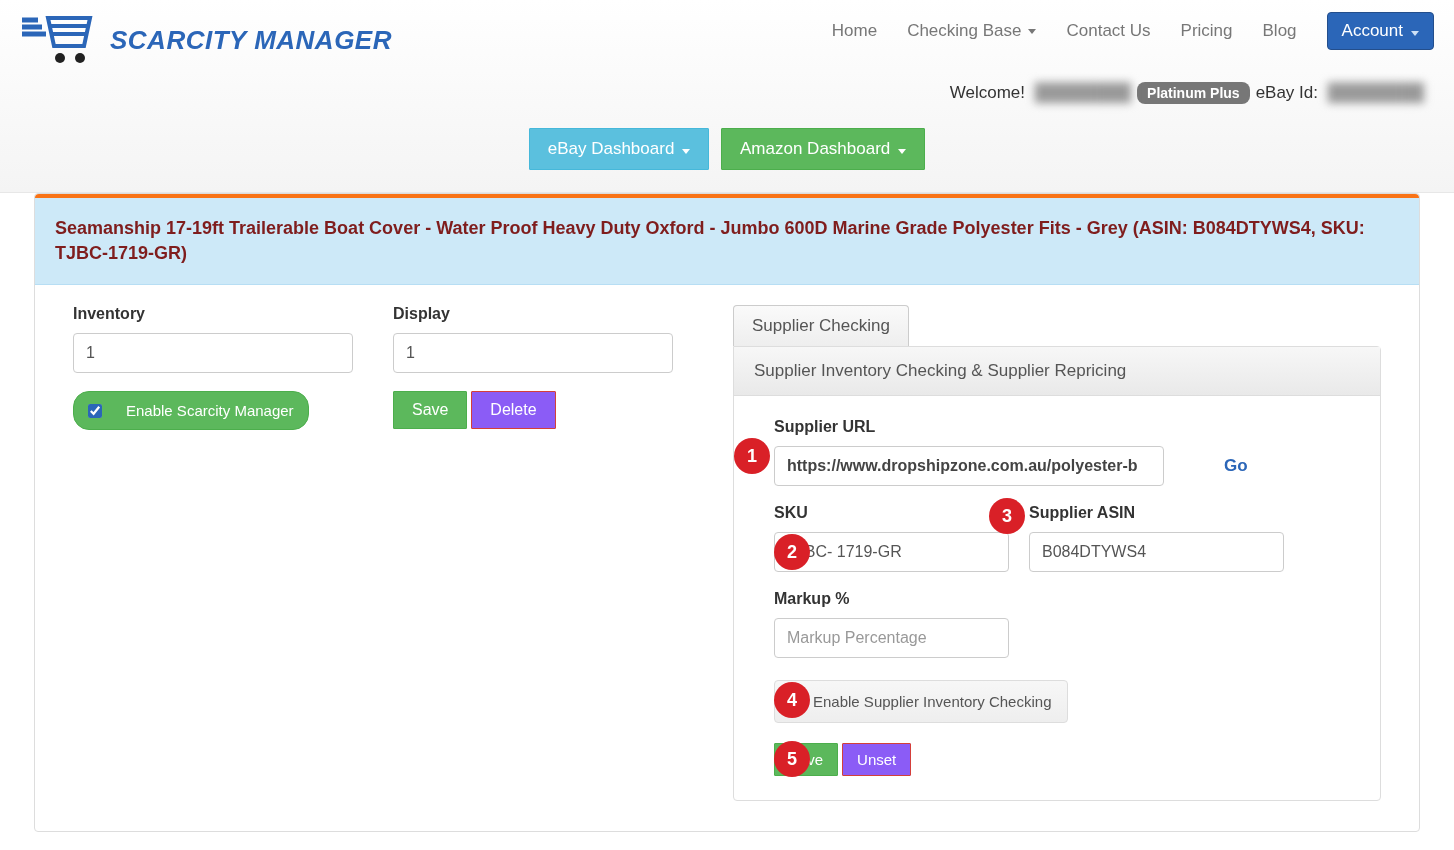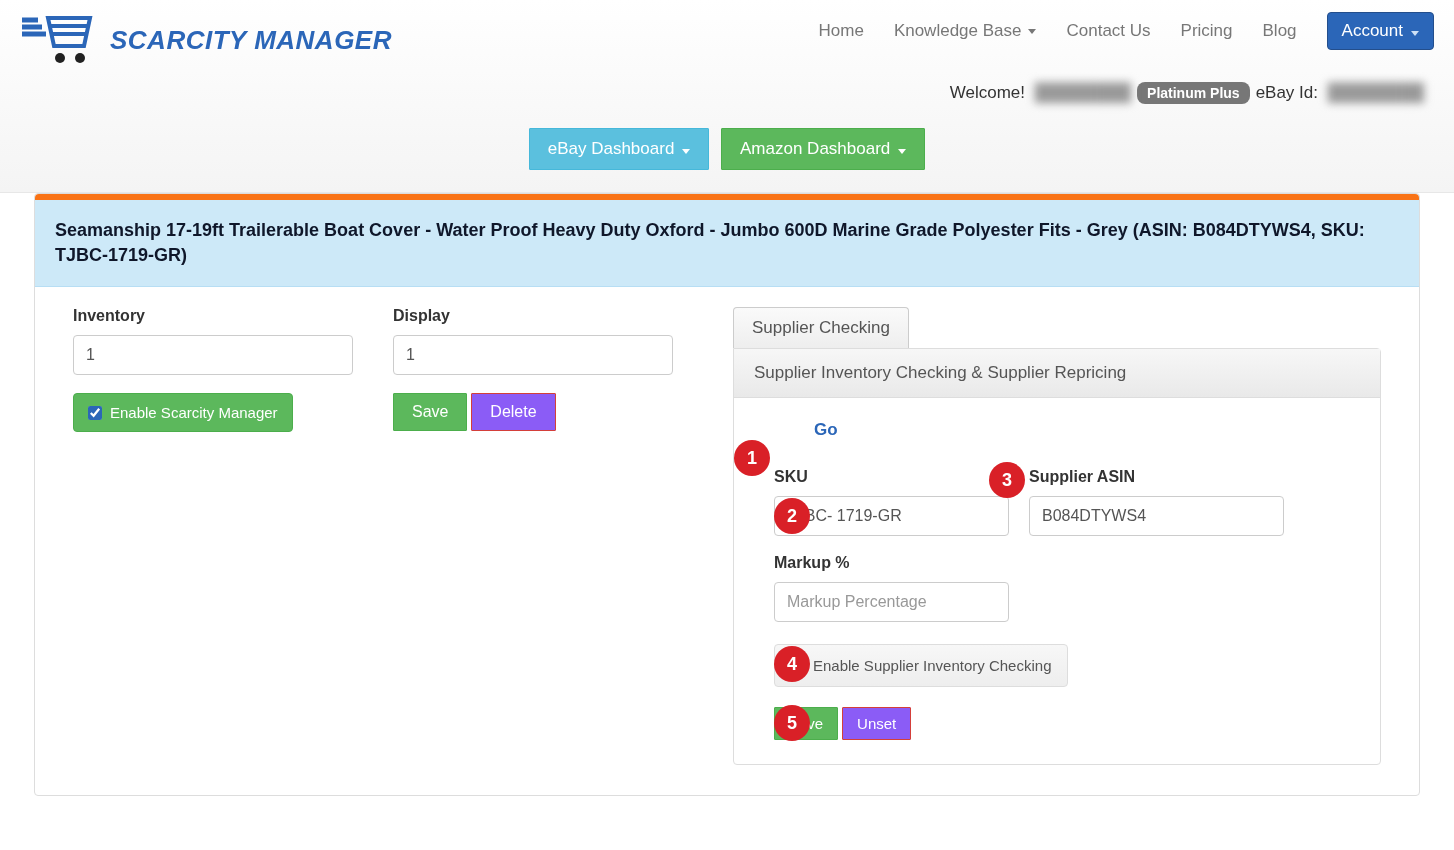--- a/index.html
+++ b/index.html
@@ -115,25 +115,25 @@
   border-left: 4px solid transparent;
   border-right: 4px solid transparent;
 }
 .panel {
   margin: 0 34px;
   border: 1px solid #ddd;
   border-radius: 4px;
 }
 .panel-heading {
   background: #cde9f8;
-  border-top: 6px solid #f97316;
+  border-top: 4px solid #f97316;
   border-bottom: 1px solid #b7def4;
   border-radius: 4px 4px 0 0;
   padding: 18px 20px;
-  color: #0f172a;
+  color: #7f1d1d;
   font-size: 18px;
   font-weight: 600;
   line-height: 1.4;
 }
 .panel-body {
   padding: 20px 38px 30px;
   display: flex;
   gap: 40px;
 }
 .left-col { width: 620px; display:flex; gap:40px;}
@@ -152,26 +152,26 @@
   border-radius: 4px;
   font-size: 16px;
   color: #555;
   background:#fff;
 }
 .form-control::placeholder { color: #999; }
 .btn-enable {
   background: #5cb85c;
   border: 1px solid #4cae4c;
   color: #fff;
-  border-radius: 4px;
+  border-radius: 16px;
   padding: 10px 14px;
   font-size: 15px;
   display: inline-flex;
   align-items: center;
-  gap: 8px;
+  gap: 24px;
 }
 .btn-enable input { accent-color: #2b66b8; width:14px; height:14px;}
 .right-col {
   flex: 1;
   position: relative;
 }
 .tab {
   display: inline-block;
   border: 1px solid #ccc;
   border-bottom: none;
@@ -252,21 +252,21 @@
           <line x1="30" y1="20" x2="66" y2="20" stroke="#2b66b8" stroke-width="4"></line>
           <circle cx="40" cy="44" r="5" fill="#222"></circle>
           <circle cx="60" cy="44" r="5" fill="#222"></circle>
         </svg>
       </span>
       <span class="logo-text">SCARCITY MANAGER</span>
     </div>
     <div class="nav">
       <span class="nav-item">Home</span>
       <span class="nav-item caret">
-          <span>Knowledge Base</span>
+          <span>Checking Base</span>
         </span>
       <span class="nav-item">Contact Us</span>
       <span class="nav-item">Pricing</span>
       <span class="nav-item">Blog</span>
       <span class="btn-account">
         <span>Account</span>
         <span class="caret"></span>
       </span>
     </div>
   </div>
@@ -316,20 +316,24 @@
     </div>
 
     <div class="right-col">
       <div class="tab">Supplier Checking</div>
       <div class="tab-content">
         <div class="tab-content-heading">Supplier Inventory Checking &amp; Supplier Repricing</div>
         <div class="tab-content-body">
 
           <div class="step-badge" style="top:42px">1</div>
           <div class="row">
+            <div class="form-group" style="max-width:390px">
+              <label class="form-label">Supplier URL</label>
+              <input class="form-control" style="font-weight: 600; color: rgb(68, 68, 68);" value="https://www.dropshipzone.com.au/polyester-b">
+            </div>
             <span class="go-link">Go</span>
           </div>
 
           <div style="position:relative; margin-top:10px;">
             <div class="step-badge" style="top:30px">2</div>
             <div class="row">
               <div class="form-group" style="max-width:235px">
                 <label class="form-label">SKU</label>
                 <input class="form-control" value="TJBC- 1719-GR" style="">
               </div>

